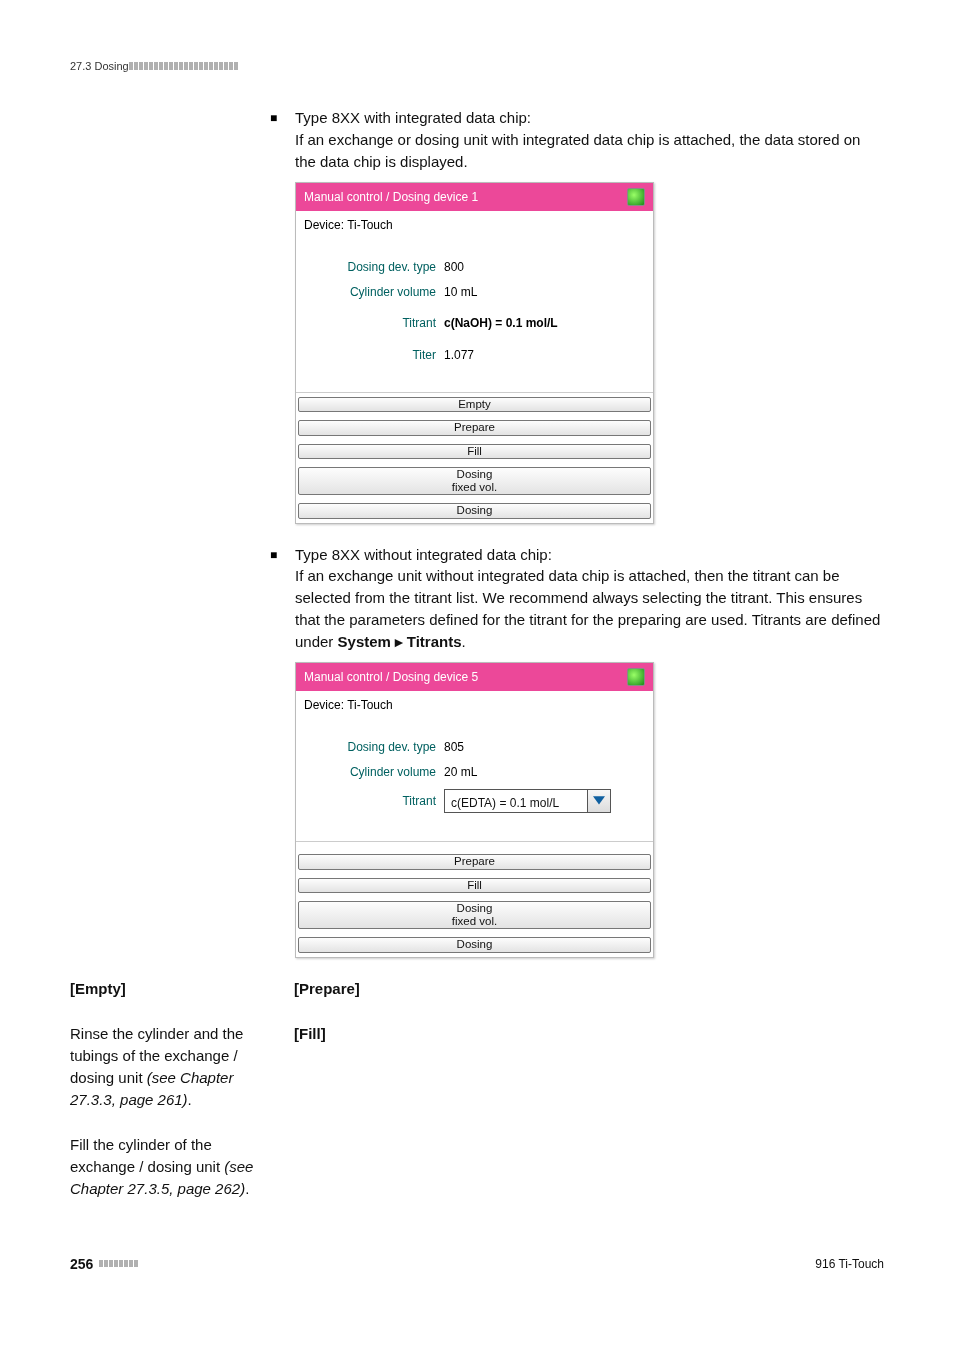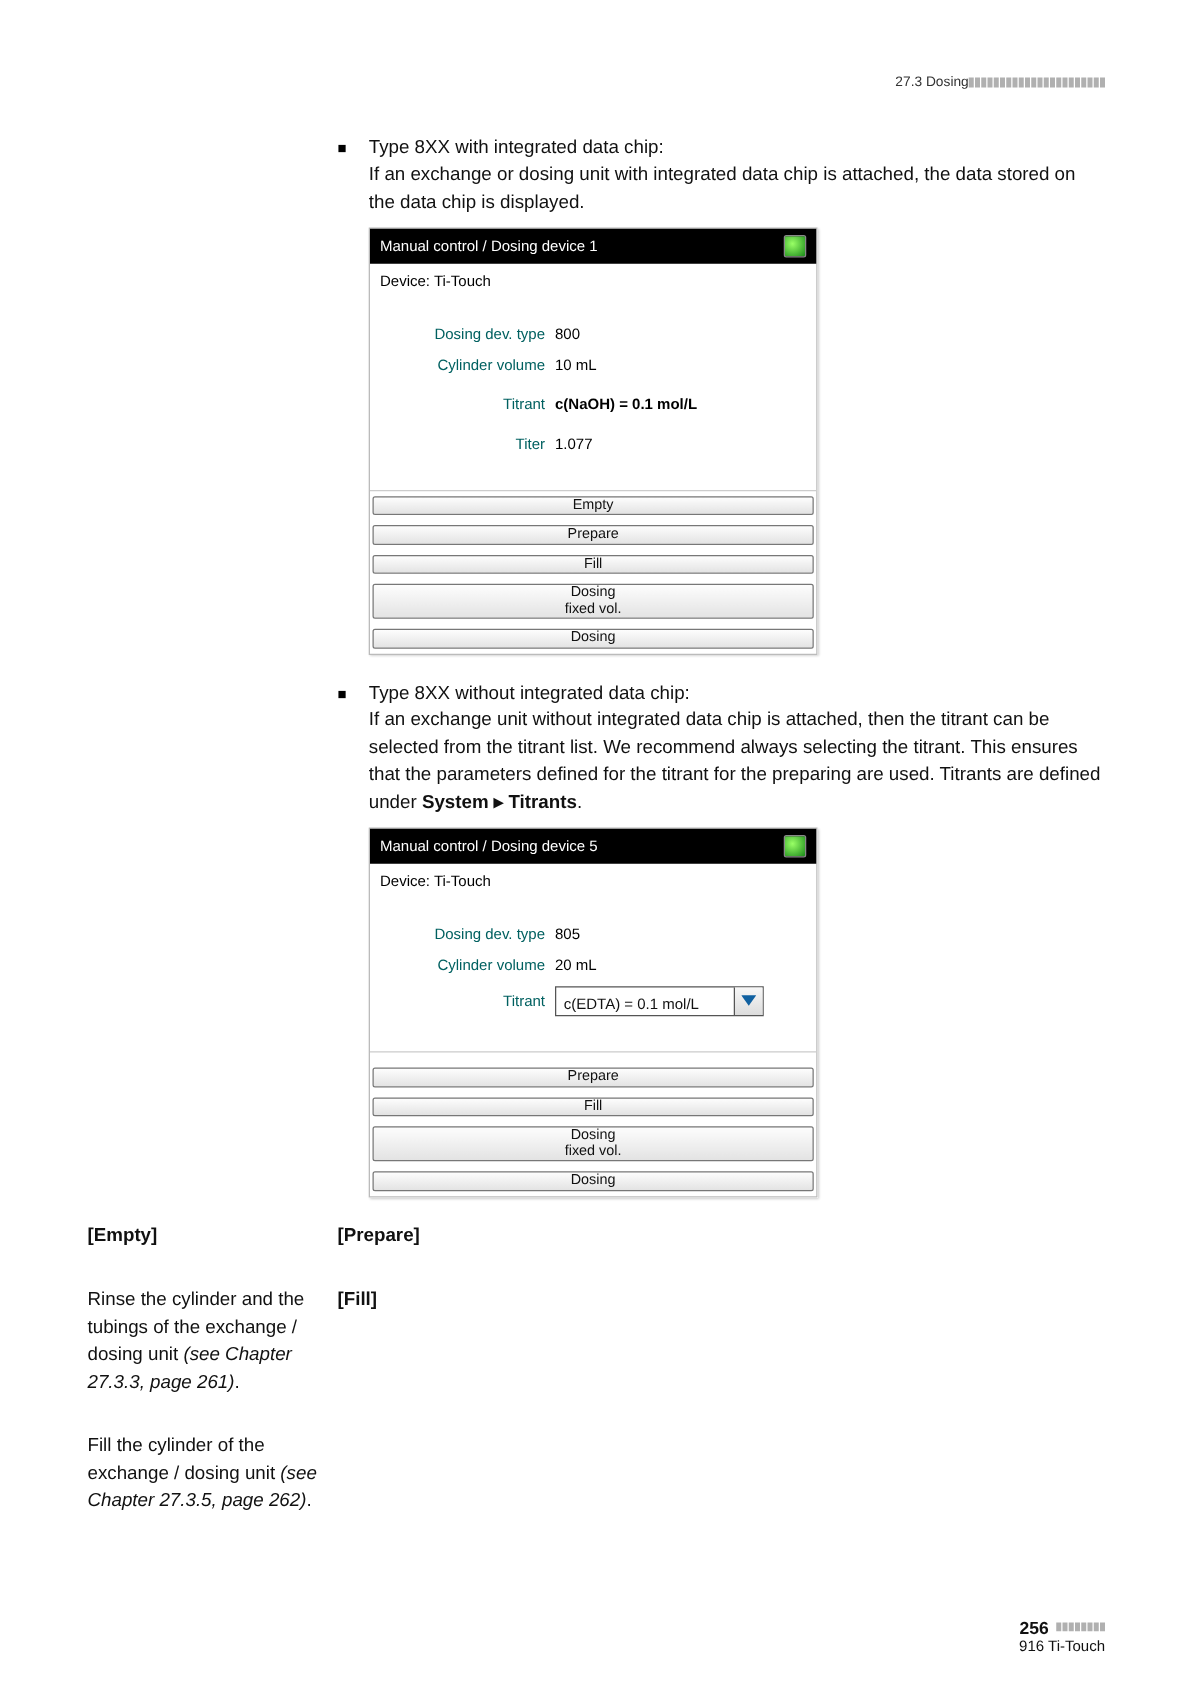--- a/index.html
+++ b/index.html
@@ -9,21 +9,21 @@
     background: #fff;
     color: #111;
     width: 954px;
   }
   .page {
     padding: 60px 70px 50px 70px;
     box-sizing: border-box;
   }
   .top-line {
     display: flex;
-    justify-content: flex-end;
+    justify-content: flex-start;
     align-items: center;
     font-size: 11px;
     margin-bottom: 35px;
     color: #333;
   }
   .bars {
     display:flex;
     gap:1px;
   }
   .bars span {
@@ -55,21 +55,21 @@
     font-weight: bold;
   }
   .shot {
     width: 357px;
     margin: 10px 0 20px 25px;
     border: 1px solid #bbb;
     box-shadow: 1px 1px 2px rgba(0,0,0,0.2);
     font-family: Arial, sans-serif;
   }
   .shot-title {
-    background: #000000;
+    background: #ec4899;
     color: #fff;
     font-size: 12px;
     padding: 5px 8px;
     display: flex;
     justify-content: space-between;
     align-items: center;
   }
   .lamp {
     width: 16px;
     height: 16px;
@@ -142,37 +142,37 @@
     border-radius:2px;
   }
   .shot-btns .spacer { flex:1; margin:4px 2px; }
   .dl {
     display:grid;
     grid-template-columns: 200px 1fr;
     column-gap: 0;
     row-gap: 30px;
     margin-left: -200px;
     margin-top: 9px;
+    gap: 24px;
   }
   .dl .term {
     font-weight: bold;
     font-size: 15px;
   }
   .dl .desc {
     font-size: 15px;
     line-height:1.45;
   }
   .dl .desc em { font-style: italic; }
   .footer {
     display:flex;
     justify-content:space-between;
-    align-items:flex-end;
-    margin-top: 82px;
-    font-size: 12px;
-    flex-direction: column;
+    align-items:center;
+    margin-top: 56px;
+    font-size: 12px;
   }
   .footer .pn { font-weight:bold; font-size:14px; }
   .footer-bars {
     display:flex;
     gap:1px;
     margin-left:6px;
   }
   .footer-bars span {
     display:inline-block;
     width:4px;

